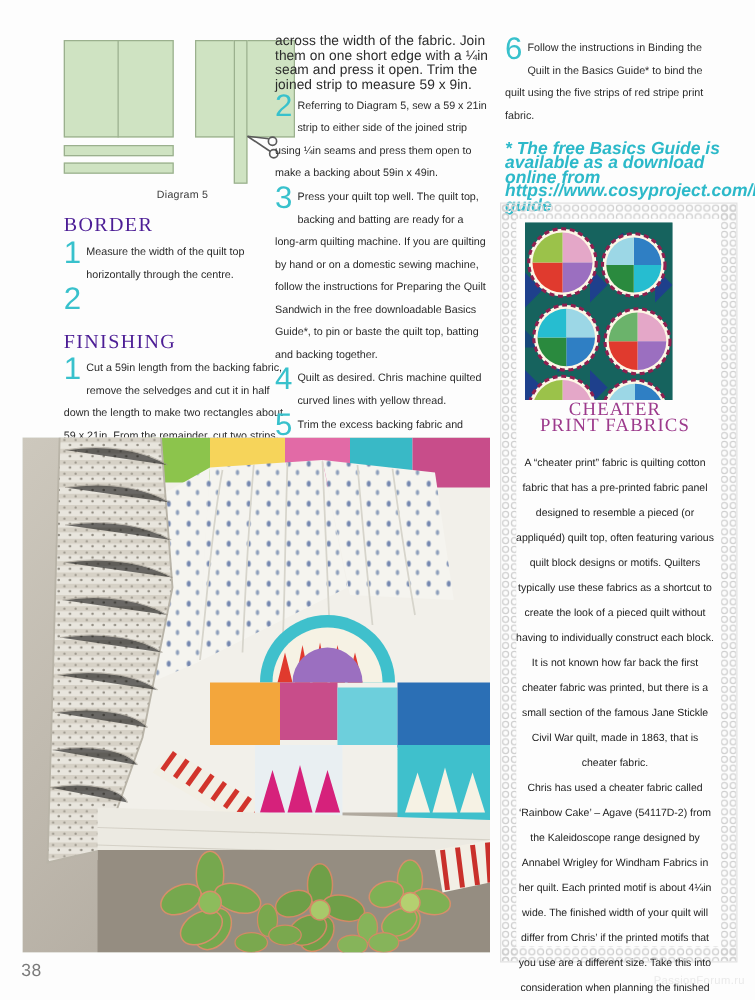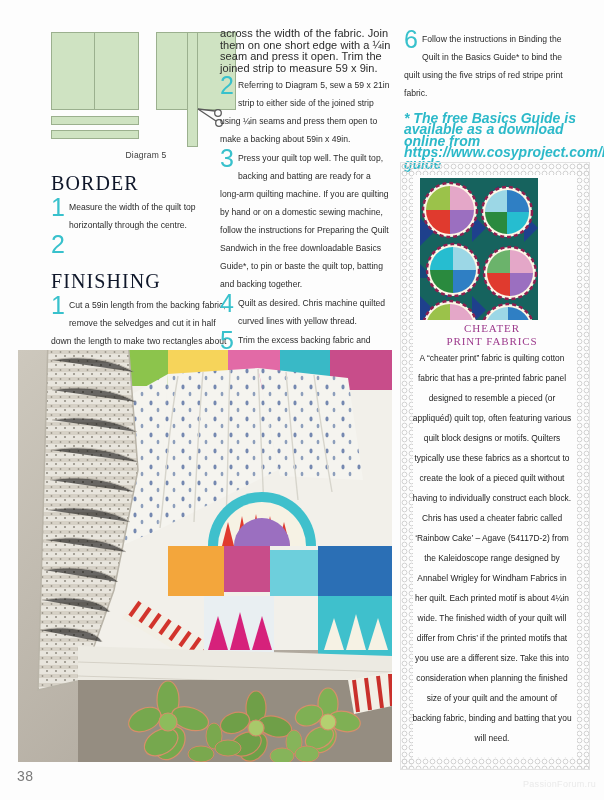--- a/index.html
+++ b/index.html
@@ -56,23 +56,23 @@
     font-size: 8.5px;
     color: #3b3b3b;
     letter-spacing: .2px;
     margin-top: 4px;
     width: 190px;
   }
 
   
   .sec-head {
     font-family: "Liberation Serif", serif;
-    font-size: 20px;
+    font-size: 16px;
     letter-spacing: 1.1px;
-    color: #0f172a;
+    color: #4c1d95;
     margin: 12px 0 1px 0;
     font-weight: 400;
   }
   .sec-head.finishing { margin-top: 16px; }
 
   
   .body-txt {
     font-size: 11px;
     line-height: 11.6px;
     color: #2b2b2b;
@@ -147,25 +147,25 @@
   }
   .sidebar-content {
     position: absolute;
     left: 412px;
     top: 322px;
     width: 160px;
     text-align: center;
   }
   .sidebar-title {
     font-family: "Liberation Serif", serif;
-    font-size: 11px;
+    font-size: 15px;
     line-height: 13px;
     letter-spacing: .9px;
     color: #9c3a8c;
-    margin-bottom: 0;
+    margin-bottom: 12px;
   }
   .sidebar-text {
     font-size: 8.4px;
     line-height: 20px;
     color: #232323;
     text-align: center;
   }
   .sidebar-text p { margin-bottom: 0px; }
 
   
@@ -361,20 +361,21 @@
     </svg>
   </div>
 
   <div class="sidebar-content">
     <div class="sidebar-title">
       <span>CHEATER</span><br>
       <span>PRINT FABRICS</span>
     </div>
     <div class="sidebar-text">
       <p>A “cheater print” fabric is quilting cotton fabric that has a pre-printed fabric panel designed to resemble a pieced (or appliquéd) quilt top, often featuring various quilt block designs or motifs. Quilters typically use these fabrics as a shortcut to create the look of a pieced quilt without having to individually construct each block.</p>
+      <p>It is not known how far back the first cheater fabric was printed, but there is a small section of the famous Jane Stickle Civil War quilt, made in 1863, that is cheater fabric.</p>
       <p>Chris has used a cheater fabric called ‘Rainbow Cake’ – Agave (54117D-2) from the Kaleidoscope range designed by Annabel Wrigley for Windham Fabrics in her quilt. Each printed motif is about 4¼in wide. The finished width of your quilt will differ from Chris’ if the printed motifs that you use are a different size. Take this into consideration when planning the finished size of your quilt and the amount of backing fabric, binding and batting that you will need.</p>
     </div>
   </div>
 
   <div class="main-photo">
     <svg width="374" height="412" viewBox="0 0 374 412">
       <defs>
         <linearGradient id="stoneBg" x1="0" y1="0" x2="1" y2="1">
           <stop offset="0%" stop-color="#cdc8bd"></stop>
           <stop offset="100%" stop-color="#a69e93"></stop>

